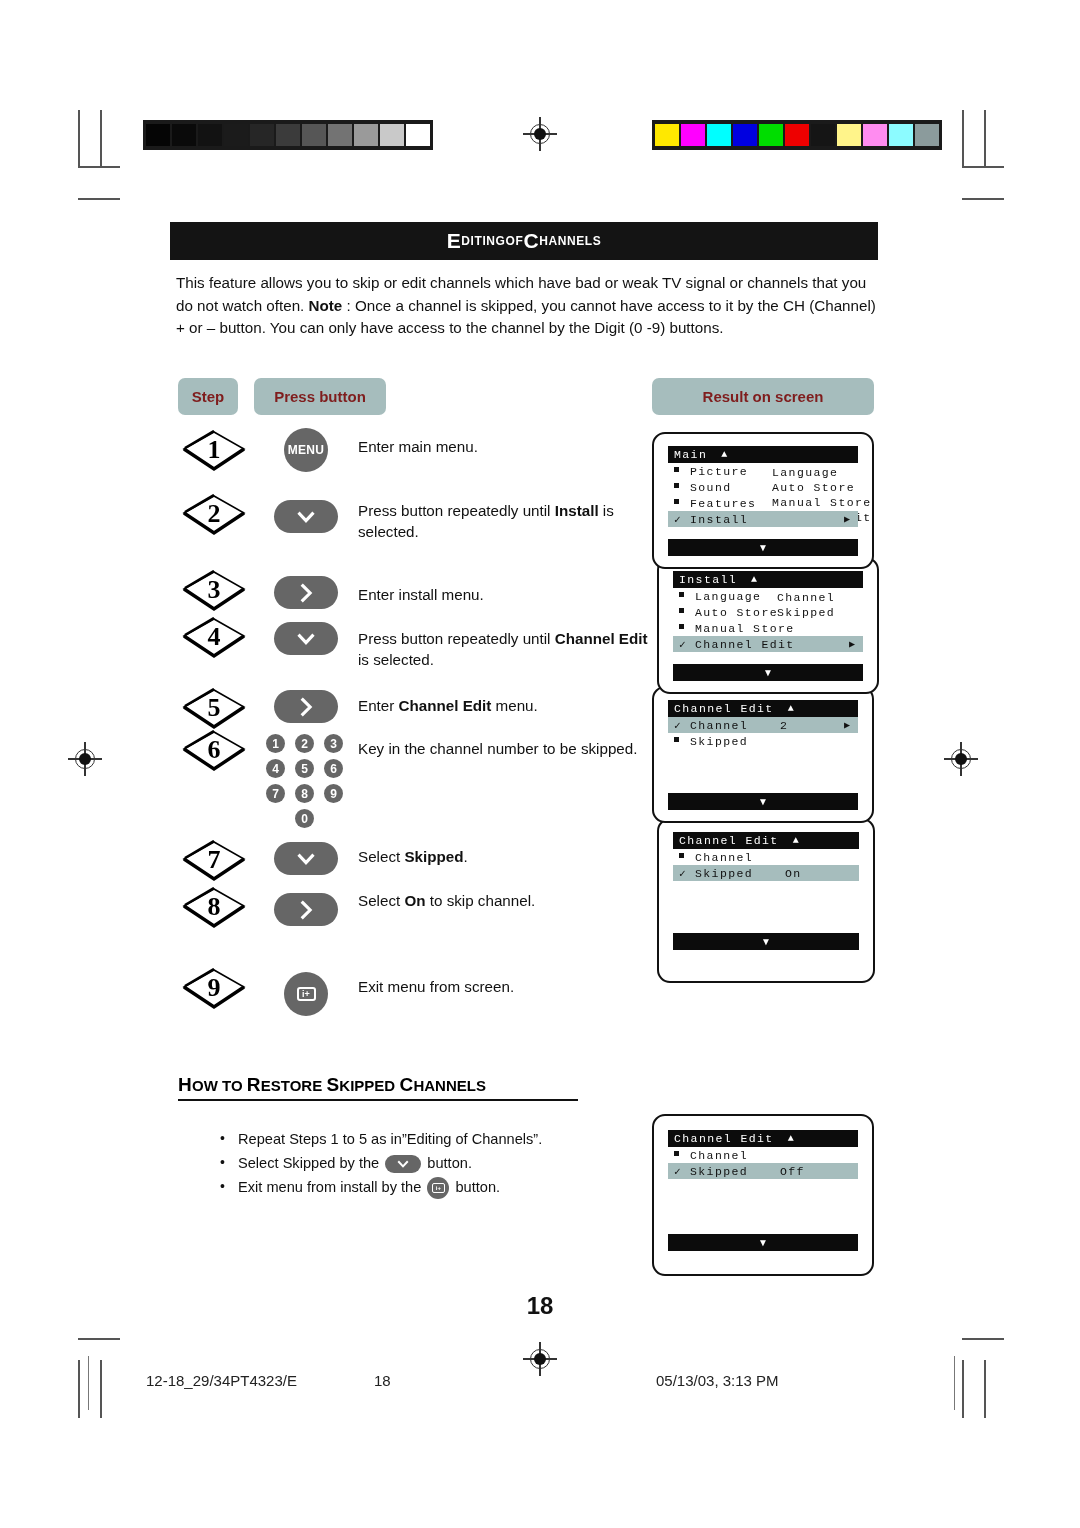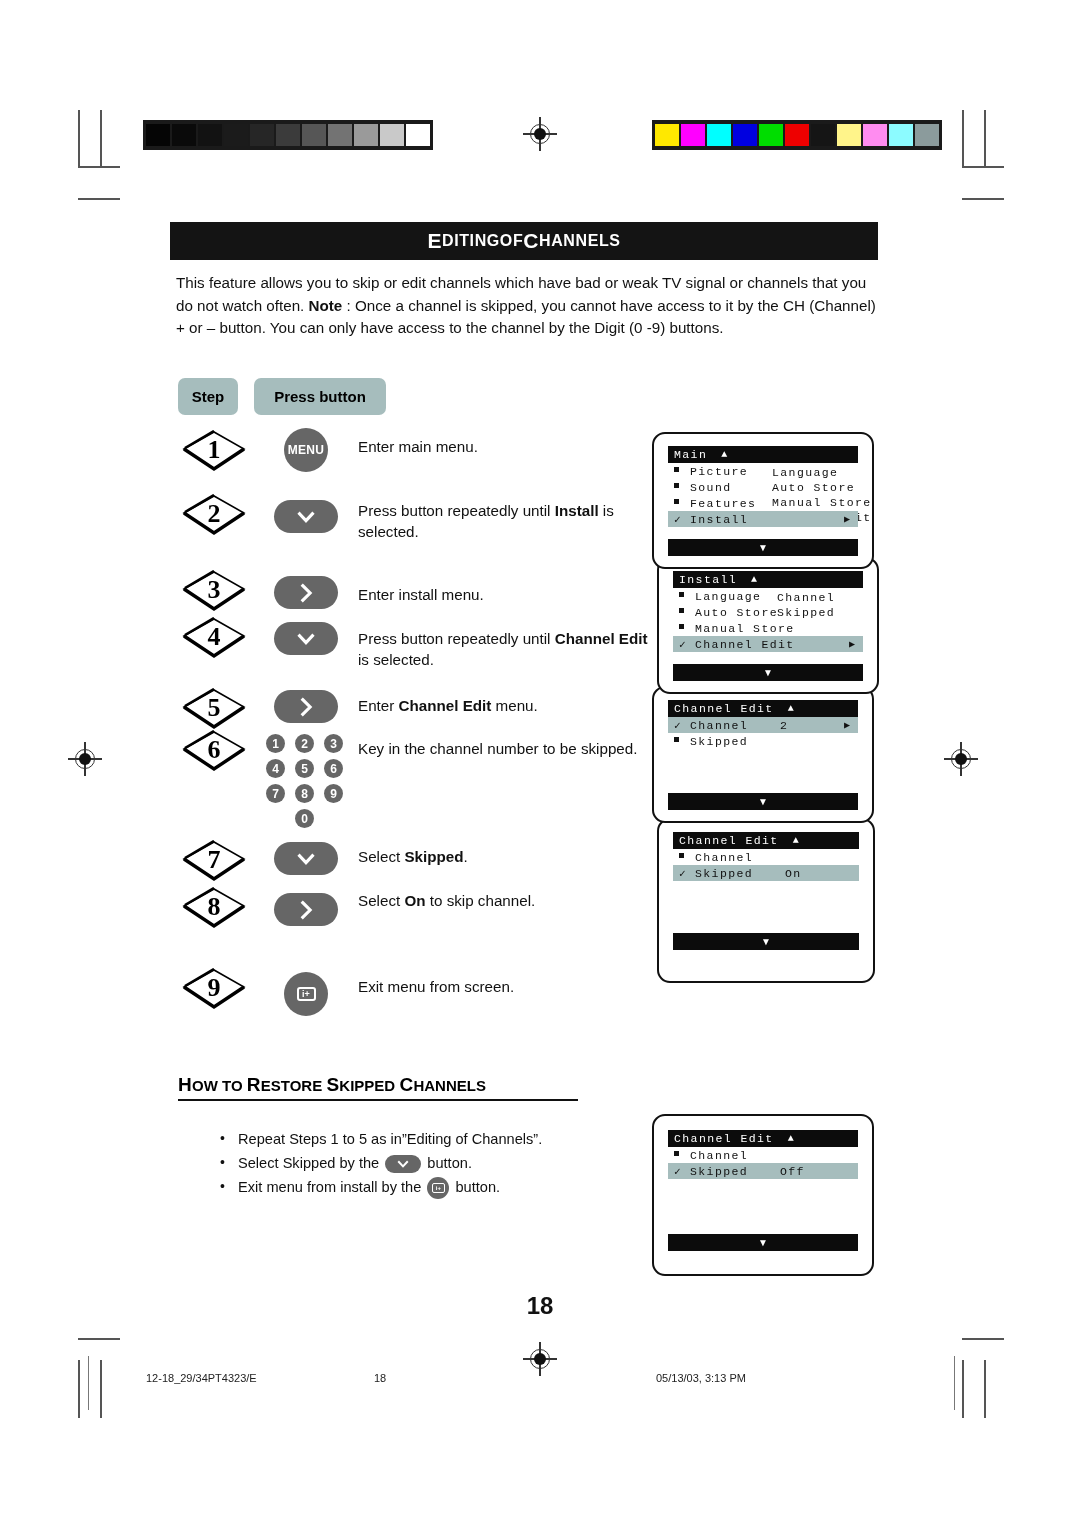--- a/index.html
+++ b/index.html
@@ -34,34 +34,34 @@
   .barstrip i { display:block; width:24px; height:22px; margin:2px 1px; }
 
   
   .title-banner {
     position:absolute; left:170px; top:222px; width:708px; height:38px;
     background:#141414; color:#fff;
     display:flex; align-items:center; justify-content:center;
     letter-spacing:0.6px;
   }
   .title-banner .t1 { font-size:21px; font-weight:bold; }
-  .title-banner .sc { font-size:16px; font-weight:bold; }
+  .title-banner .sc { font-size:12px; font-weight:bold; }
 
   
   .intro {
     position:absolute; left:176px; top:272px; width:706px;
     font-size:15.2px; line-height:22.5px; color:#111;
   }
   .intro b { font-weight:bold; }
 
   
   .pill {
     position:absolute; background:#a6bdbd; border-radius:7px;
     display:flex; align-items:center; justify-content:center;
-    font-size:15px; font-weight:bold; color:#000000;
+    font-size:15px; font-weight:bold; color:#7f1d1d;
   }
   #pill-step   { left:178px; top:378px; width:60px;  height:37px; }
   #pill-press  { left:254px; top:378px; width:132px; height:37px; }
   #pill-result { left:652px; top:378px; width:222px; height:37px; }
 
   
   .steprow { position:absolute; left:176px; width:480px; }
   .diamond {
     position:absolute; left:6px; width:64px; height:42px;
   }
@@ -180,21 +180,21 @@
     background:#666; color:#fff; vertical-align:middle;
     border-radius:50%; width:22px; height:22px; margin:0 2px;
   }
   .inline-round .ibox { width:13px; height:10px; border-width:1.4px; font-size:6px; border-radius:2px; }
 
   
   .pagenum {
     position:absolute; left:0; right:0; top:1292px;
     text-align:center; font-size:24px; font-weight:bold; color:#111;
   }
-  .footer { position:absolute; font-size:11px; color:#222; }
+  .footer { position:absolute; font-size:15px; color:#222; }
   .hairline { position:absolute; background:#777; }
 
   .banner {
     position:absolute; left:30px; top:1472px;
     font-family:"Liberation Serif", serif;
     font-size:17px; color:#ff4040;
     border-bottom:1.6px solid #ff4040;
     padding-bottom:1px;
   }
 </style>
@@ -281,20 +281,21 @@
       <span class="sc">DITING</span>
       <span class="sc"> OF </span>
       <span class="t1">C</span>
       <span class="sc">HANNELS</span>
   </div>
 
   <div class="intro"><span>This feature allows you to skip or edit channels which have bad or weak TV signal or channels that you do not watch often. </span><b>Note</b><span> : Once a channel is skipped, you cannot have access to it by the CH (Channel) + or – button. You can only have access to the channel by the Digit (0 -9) buttons.</span></div>
 
   <div class="pill" id="pill-step">Step</div>
   <div class="pill" id="pill-press">Press button</div>
+  <div class="pill" id="pill-result">Result on screen</div>
 
   <div id="steps-container">
       <div class="steprow" style="top: 430px;">
         <div class="diamond" style="top: 0px;">
           <svg width="64" height="42" viewBox="0 0 64 42">
             <path d="M2 19 L32 2 L62 19 L32 39 Z" fill="none" stroke="#000" stroke-width="1.6"></path>
             <path d="M2 19 L32 39 L62 19" fill="none" stroke="#000" stroke-width="3.4" stroke-linejoin="miter"></path>
             <path d="M3 18 L32 1" fill="none" stroke="#000" stroke-width="2.6"></path>
           </svg>
           <div class="num">1</div>

